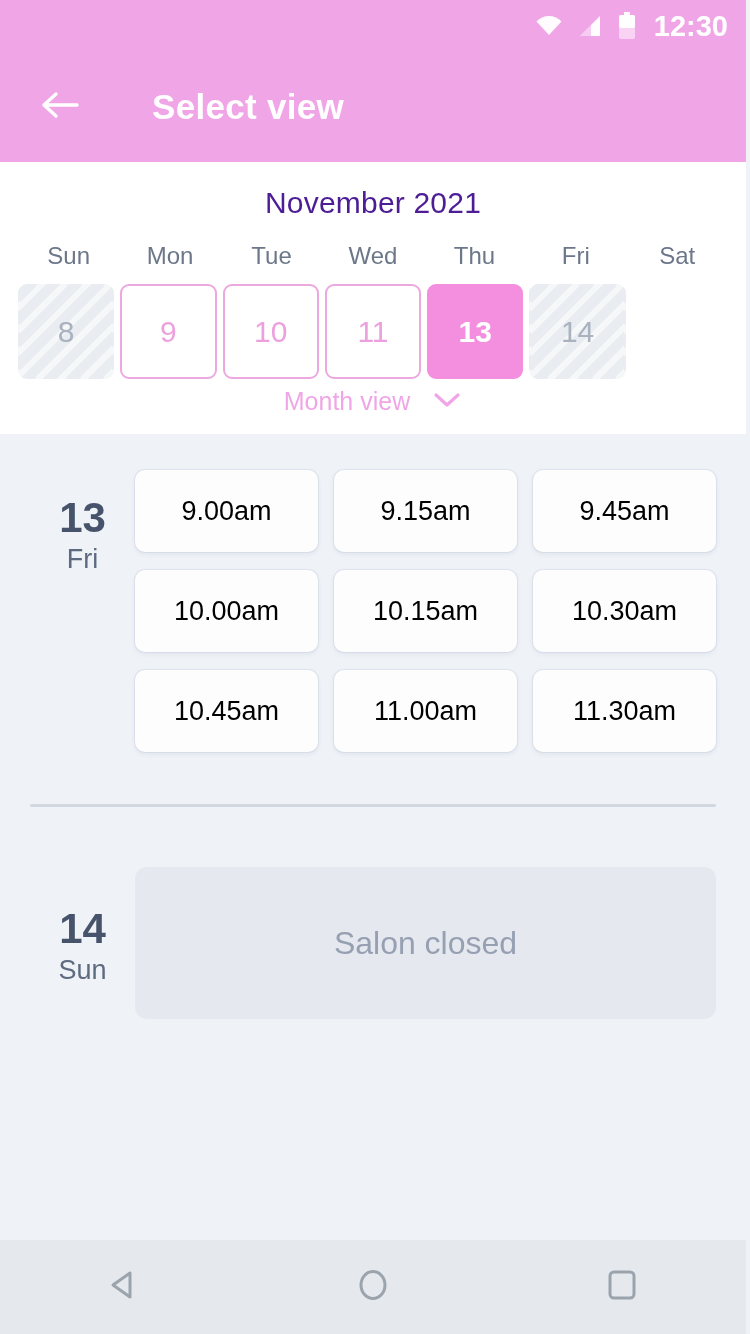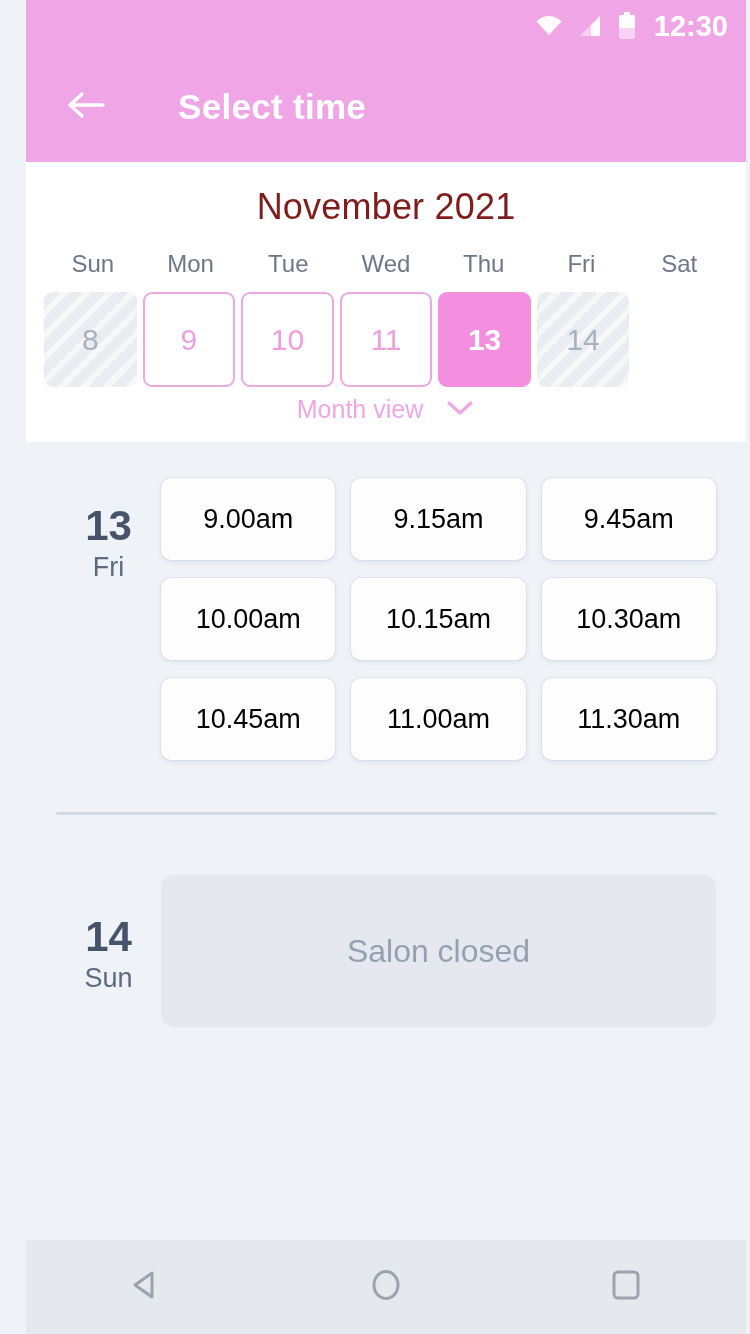--- a/index.html
+++ b/index.html
@@ -2,21 +2,21 @@
 <html><head>
 <meta charset="utf-8">
 <style>
   * { margin:0; padding:0; box-sizing:border-box; }
   html, body {
     width:750px; height:1334px;
     font-family:"Liberation Sans", sans-serif;
     background:#EFF2F7;
     overflow:hidden;
   }
-  .phone { position:relative; width:746px; height:1334px; display:flex; flex-direction:column; background:#EFF2F7;padding-left:26px; }
+  .phone { position:relative; width:746px; height:1334px; display:flex; flex-direction:column; background:#EFF2F7; }
 
   
   .statusbar {
     height:52px; background:#F0A6E6; flex:none;
     display:flex; align-items:center; justify-content:flex-end;
     padding-right:18px; gap:14px;
   }
   .sb-icon { display:flex; align-items:center; justify-content:center; }
   .sb-clock {
     color:#ffffff; font-size:29px; font-weight:bold; letter-spacing:0px;
@@ -32,21 +32,21 @@
   .appbar-title {
     color:#ffffff; font-size:35px; font-weight:bold;
     margin-left:64px; letter-spacing:0.3px;
   }
 
   
   .calendar {
     background:#ffffff; flex:none; padding:24px 0 18px 0;
   }
   .cal-month {
-    text-align:center; color:#7f1d1d; font-size:36px; font-weight:normal;
+    text-align:center; color:#4c1d95; font-size:30px; font-weight:normal;
     letter-spacing:0.2px; margin-bottom:22px;
   }
   .cal-weekdays, .cal-days {
     display:grid; grid-template-columns:repeat(7,1fr);
     padding:0 18px;
   }
   .cal-weekdays { margin-bottom:14px; }
   .wd {
     text-align:center; color:#6C7789; font-size:24px; font-weight:normal;
   }
@@ -133,21 +133,21 @@
   </div>
 
   <div class="appbar">
     <div class="back-btn">
       <span>
         <svg width="42" height="32" viewBox="0 0 42 32">
           <path d="M38 16 L5 16 M17 5 L5 16 L17 27" stroke="#ffffff" stroke-width="3.4" fill="none" stroke-linecap="round" stroke-linejoin="round"></path>
         </svg>
       </span>
     </div>
-    <div class="appbar-title">Select time</div>
+    <div class="appbar-title">Select view</div>
   </div>
 
   <div class="calendar">
     <div class="cal-month">November 2021</div>
 
     <div class="cal-weekdays">
       <div class="wd">Sun</div>
       <div class="wd">Mon</div>
       <div class="wd">Tue</div>
       <div class="wd">Wed</div>

